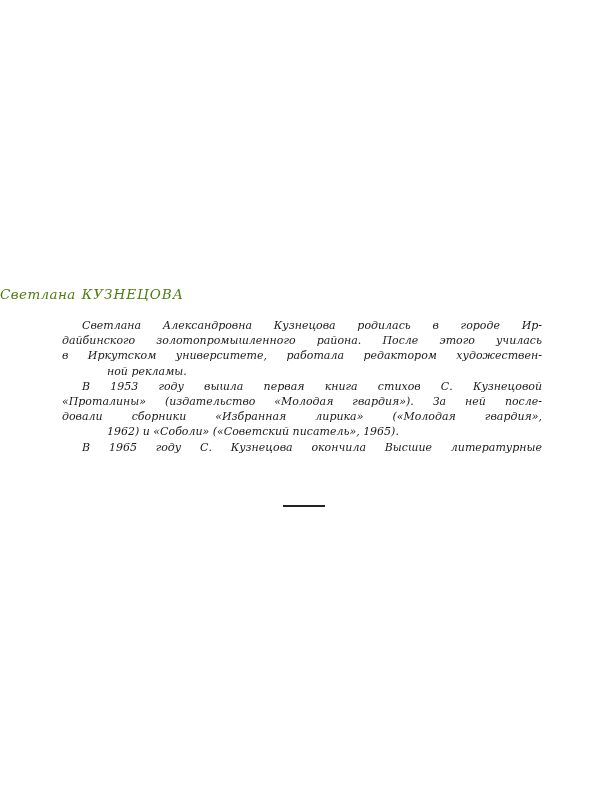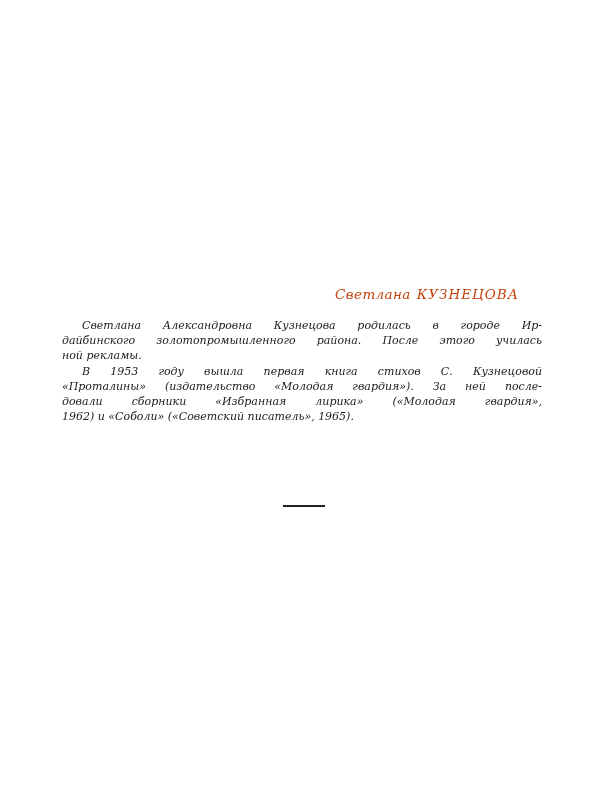--- a/index.html
+++ b/index.html
@@ -1,54 +1,56 @@
 <!DOCTYPE html>
 <html><head>
 <meta charset="utf-8">
 <style>
   html, body { margin: 0; padding: 0; background: #ffffff; }
   body { width: 603px; height: 800px; position: relative; overflow: hidden; }
   .page { position: absolute; left: 0; top: 0; width: 603px; height: 800px; background: #fff; }
   .title {
-    position: absolute; left: 0; top: 286px; width: 519px; text-align: right;
+    position: absolute; left: 0; top: 286px; width: 519px; text-align: left;
     font-family: "DejaVu Serif", "Liberation Serif", serif;
-    font-style: italic; font-size: 13.5px; color: #c2410c; letter-spacing: 0.4px;
+    font-style: italic; font-size: 13.5px; color: #4d7c0f; letter-spacing: 0.4px;
   }
   .title .surname { letter-spacing: 1px; margin-left: 6px; }
   .body {
     position: absolute; left: 62px; top: 318px; width: 480px;
     font-family: "DejaVu Serif", "Liberation Serif", serif;
     font-style: italic; font-size: 11px; line-height: 15.2px; color: #1a1a1a;
     text-align: justify;
   }
   .line { display: block; white-space: nowrap; text-align: justify; text-align-last: justify; }
-  .line.last { text-align-last: left; }
+  .line.last { text-align-last: left; margin-left: 45px; }
   .line.indent { padding-left: 20px; }
   .rule {
     position: absolute; left: 283px; top: 505px; width: 42px; height: 2px; background: #222;
   }
 </style>
 </head>
 <body>
 
 <div class="page">
   <div class="title">
     <span>Светлана</span><span class="surname">КУЗНЕЦОВА</span>
   </div>
 
   <div class="body">
     <div>
       <span class="line indent">Светлана Александровна Кузнецова родилась в городе Ир-</span>
       <span class="line">дайбинского золотопромышленного района. После этого училась</span>
+      <span class="line">в Иркутском университете, работала редактором художествен-</span>
       <span class="line last">ной рекламы.</span>
     </div>
     <div>
       <span class="line indent">В 1953 году вышла первая книга стихов С. Кузнецовой</span>
       <span class="line">«Проталины» (издательство «Молодая гвардия»). За ней после-</span>
       <span class="line">довали сборники «Избранная лирика» («Молодая гвардия»,</span>
       <span class="line last">1962) и «Соболи» («Советский писатель», 1965).</span>
     </div>
     <div>
+      <span class="line indent">В 1965 году С. Кузнецова окончила Высшие литературные</span>
     </div>
   </div>
 
   <div class="rule"></div>
 </div>
 
 </body></html>

